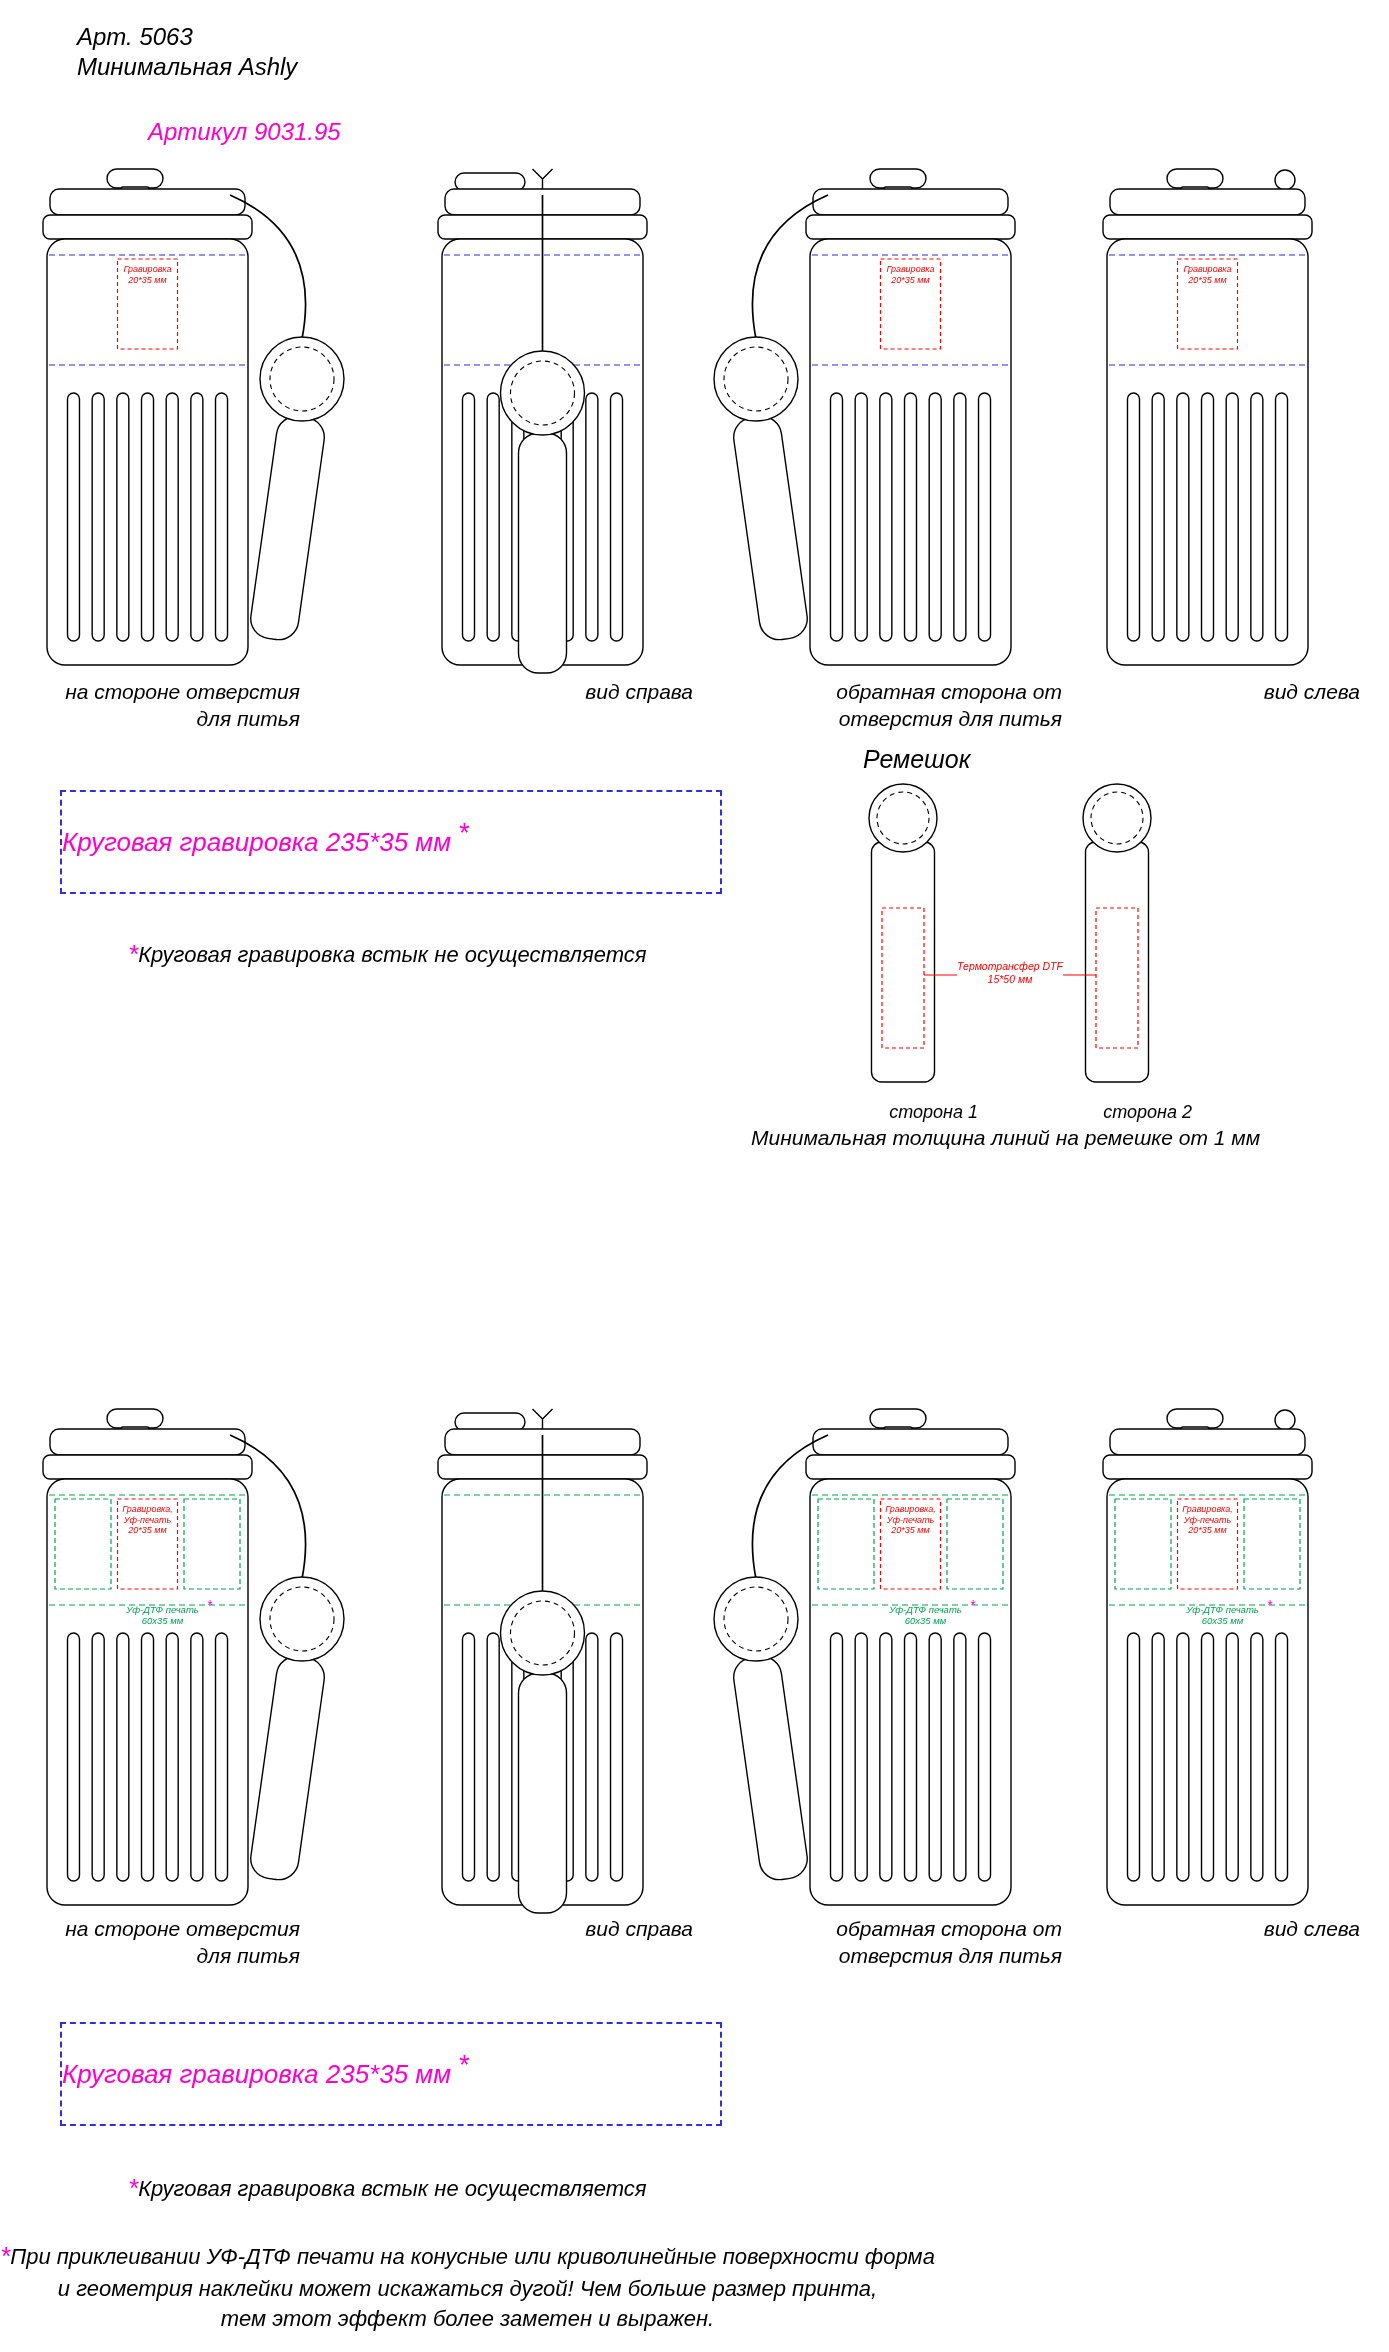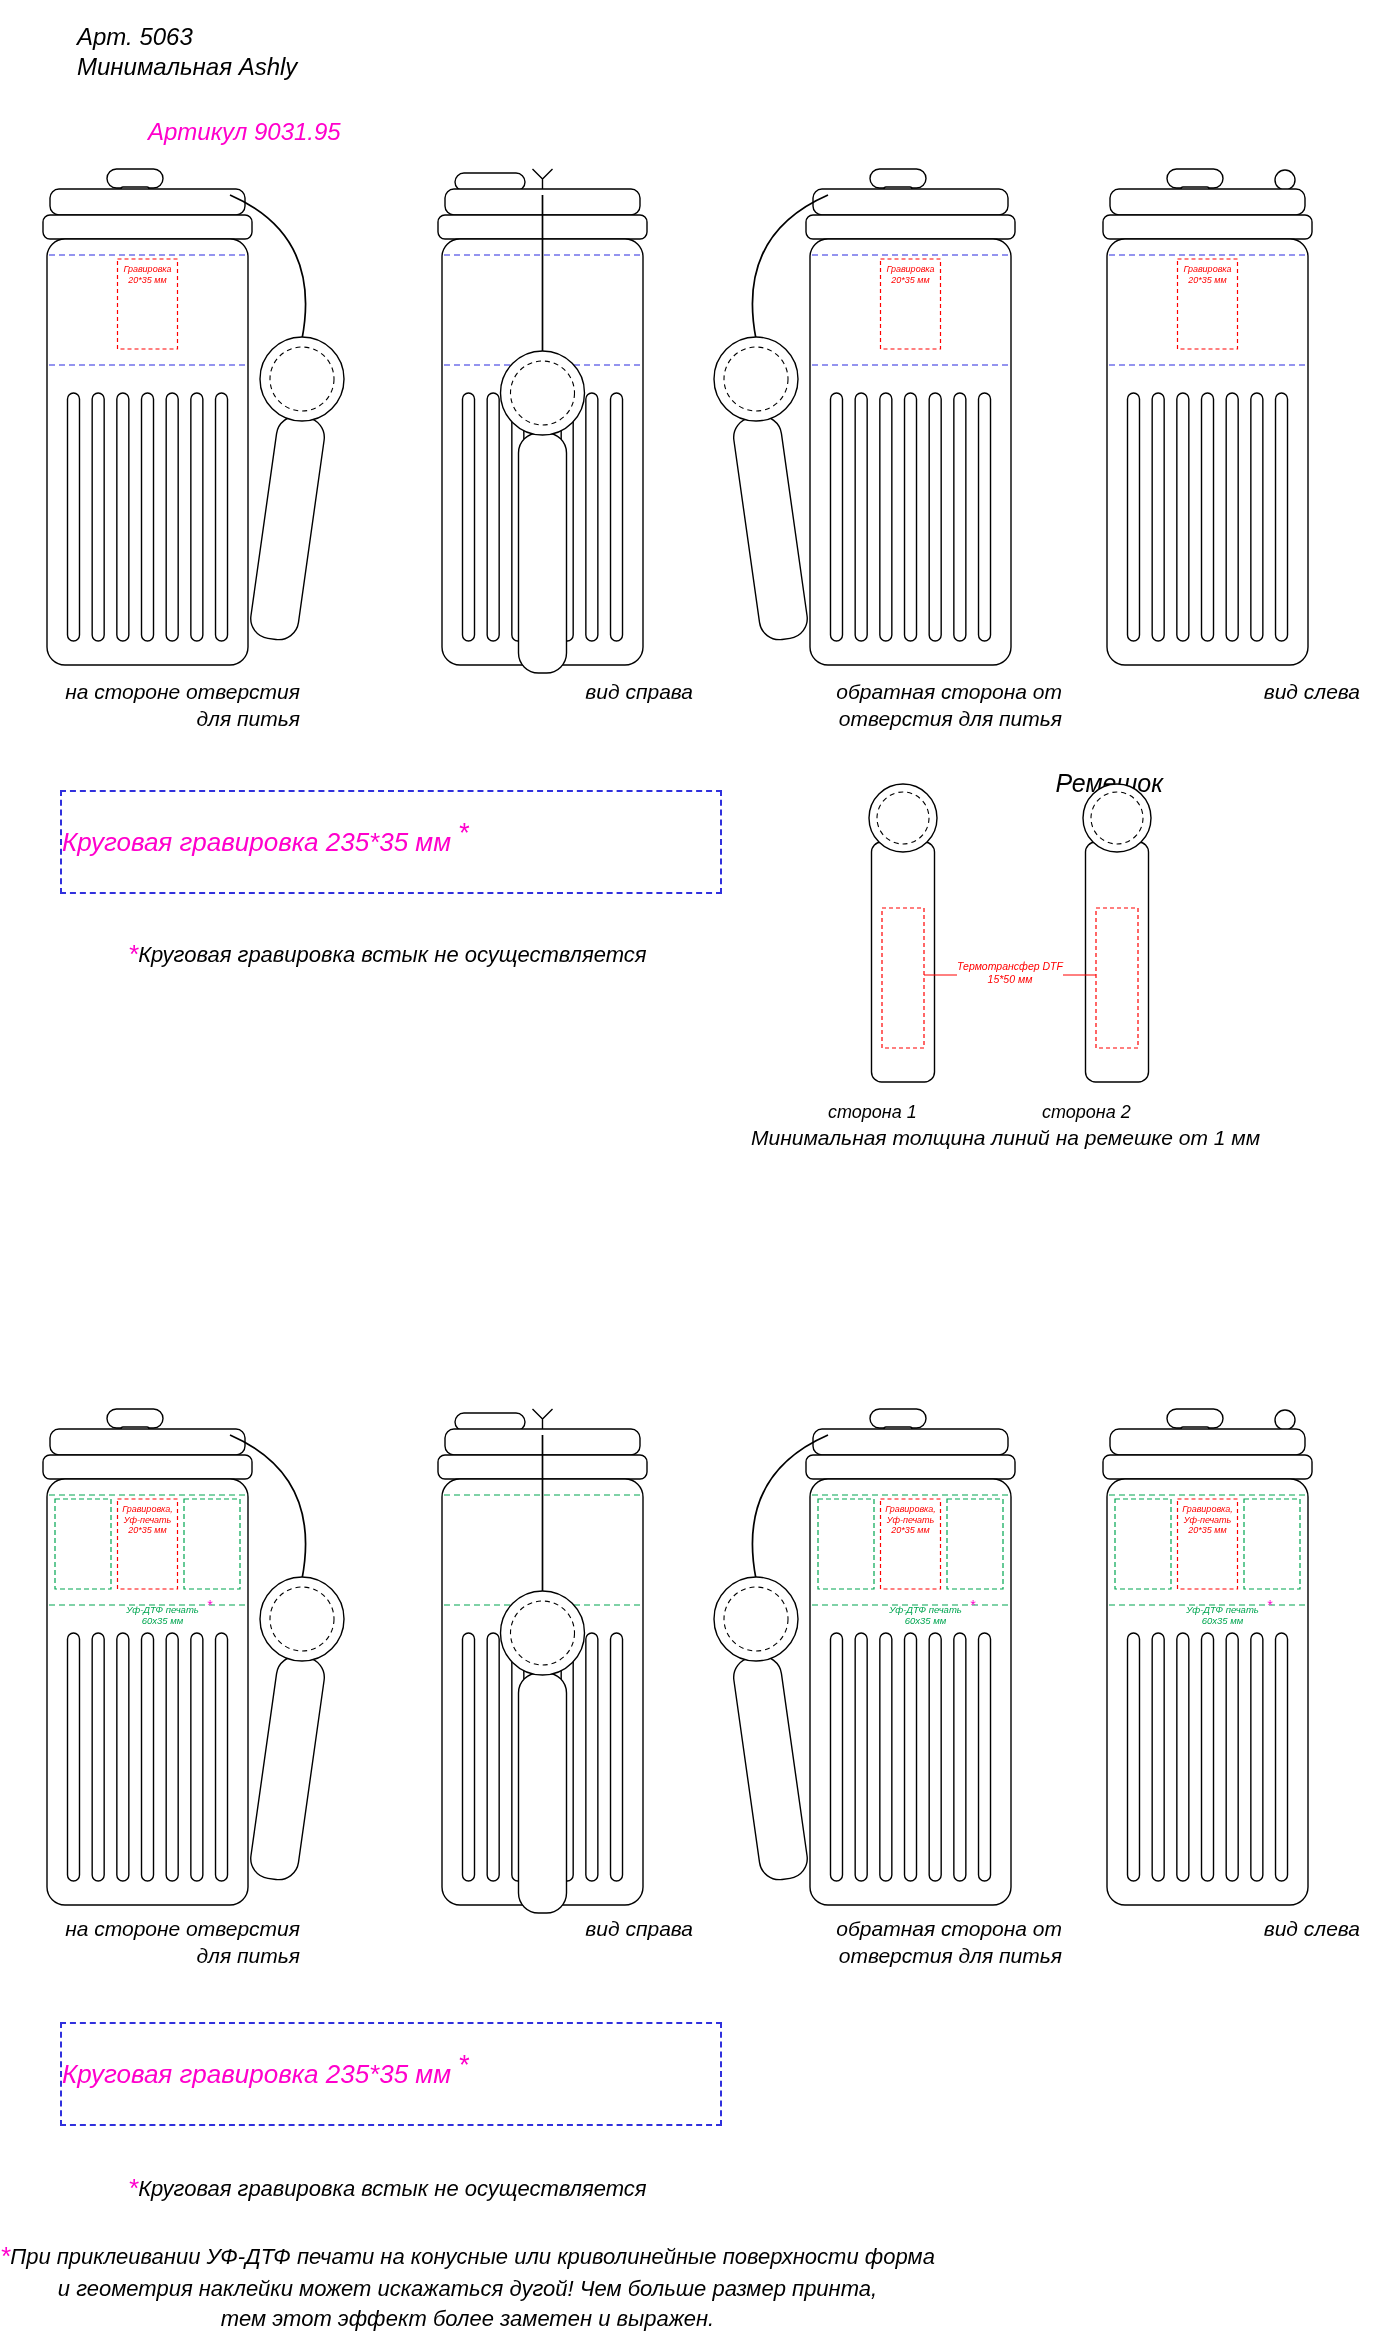--- a/index.html
+++ b/index.html
@@ -7,22 +7,22 @@
   .page{position:relative;width:1389px;height:2352px;background:#fff;overflow:hidden;}
   .abs{position:absolute;}
   .header{font-size:24px;line-height:1.25;}
   .sec-title{font-size:24px;color:#ff00cc;white-space:nowrap;}
   .caption{font-size:21px;text-align:right;white-space:pre-line;line-height:1.3;}
   .blue-box{border:2px dashed #3030dd;display:flex;align-items:center;justify-content:flex-start;}
   .box-text{font-size:26px;color:#ff00cc;white-space:nowrap;}
   .box-ast{font-size:27px;color:#ff00cc;position:relative;top:-9px;margin-left:7px;}
   .note{font-size:22px;white-space:nowrap;}
   .note-ast{font-size:26px;color:#ff00cc;position:relative;top:1px;}
-  .strap-title{font-size:25px;text-align:right;white-space:nowrap;margin-top:24px;}
-  .strap-cap{font-size:18px;text-align:left;white-space:nowrap;}
+  .strap-title{font-size:25px;text-align:left;white-space:nowrap;}
+  .strap-cap{font-size:18px;text-align:right;white-space:nowrap;}
   .red-note{color:#000000;font-size:21px;text-align:right;white-space:nowrap;}
   .warning{font-size:22px;text-align:center;line-height:1.38;}
   .pre{white-space:pre-line;}
   svg{display:block;}
   svg text{font-family:"Liberation Sans",sans-serif;font-style:italic;}
 </style>
 </head>
 <body>
 
 <div class="page">

